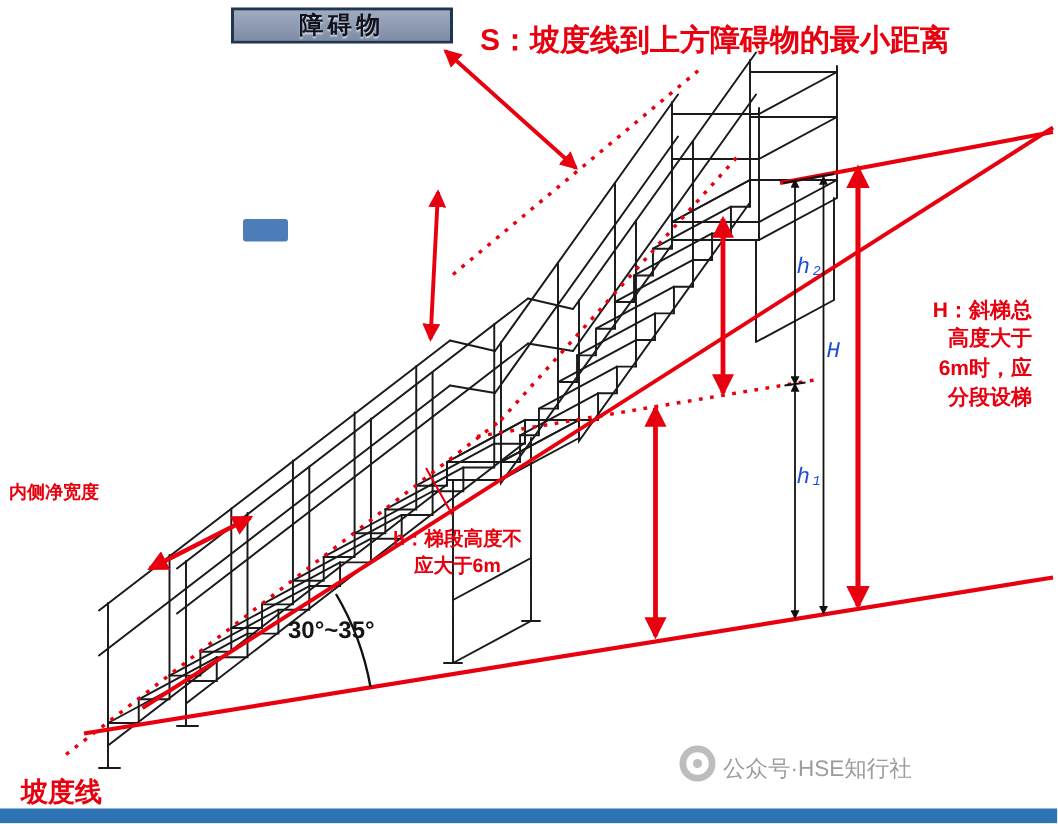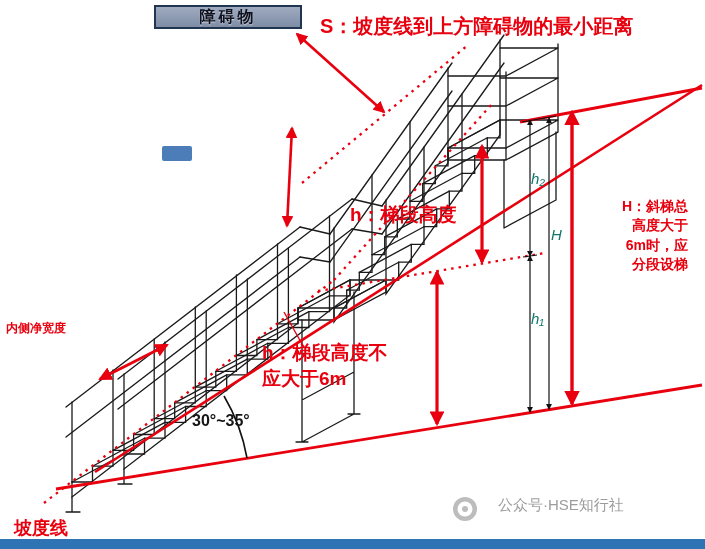--- a/index.html
+++ b/index.html
@@ -9,33 +9,33 @@
   html,body{margin:0;padding:0;background:#fff;}
   .stage{
     position:relative;width:705px;height:549px;background:#ffffff;overflow:hidden;
     font-family:"Liberation Sans","DejaVu Sans",sans-serif;
   }
   svg.draw{position:absolute;left:0;top:0;}
   .lbl{position:absolute;color:var(--red);font-weight:700;white-space:nowrap;text-align:right;}
   .multiline{white-space:pre-line;line-height:1.38;}
   .dark{color:#151515;}
   .dim{
-    position:absolute;color:#0f766e;font-family:Liberation Sans, sans-serif;
+    position:absolute;color:#1d4ed8;font-family:Liberation Mono, monospace;
     font-style:italic;font-size:15px;
   }
   .obstacle{
     position:absolute;width:148px;height:24px;box-sizing:border-box;
     border:2px solid #1f3550;
     background:linear-gradient(#9fabc0,#7e8ca6);
     display:flex;align-items:center;justify-content:center;
     font-size:16px;font-weight:700;letter-spacing:3px;color:#10131f;
     text-shadow:0 1px 1px rgba(255,255,255,.65);
   }
   .watermark{
-    position:absolute;left:452px;top:496px;display:flex;align-items:flex-start;gap:20px;
+    position:absolute;left:452px;top:496px;display:flex;align-items:flex-end;gap:4px;
     color:#9c9c9c;font-size:15px;
   }
   .bottombar{
     position:absolute;left:0;right:0;bottom:0;height:10px;background:#2e74b5;
   }
 </style>
 </head>
 <body>
 
 <div class="stage">
@@ -125,28 +125,27 @@
     <path d="M247,458 A185,185 0 0 0 224,396" stroke="#111" stroke-width="1.6" fill="none"></path>
   </svg>
 
   <div class="obstacle" style="left:154px;top:5px">
     <span>障碍物</span>
   </div>
 
   <div class="lbl" style="left:320px;top:13px;font-size:20px">S：坡度线到上方障碍物的最小距离</div>
 
 
-  <div class="lbl" style="left:350px;top:202px;font-size:19px">h：梯段高度</div>
 
   <div class="lbl multiline" style="left:584px;top:197px;font-size:14px;width:104px">H：斜梯总
 高度大于
 6m时，应
 分段设梯</div>
 
-  <div class="lbl multiline" style="left:262px;top:340px;font-size:19px;text-align:left">h：梯段高度不
+  <div class="lbl multiline" style="left:262px;top:350px;font-size:13px;text-align:center">h：梯段高度不
 应大于6m</div>
 
   <div class="lbl" style="left:6px;top:320px;font-size:12px">内侧净宽度</div>
 
   <div class="lbl dark" style="left:192px;top:412px;font-size:16px">30°~35°</div>
 
   <div class="lbl" style="left:14px;top:516px;font-size:18px">坡度线</div>
 
   <div class="dim" style="left:531px;top:170px">h₂</div>
   <div class="dim" style="left:551px;top:226px">H</div>

